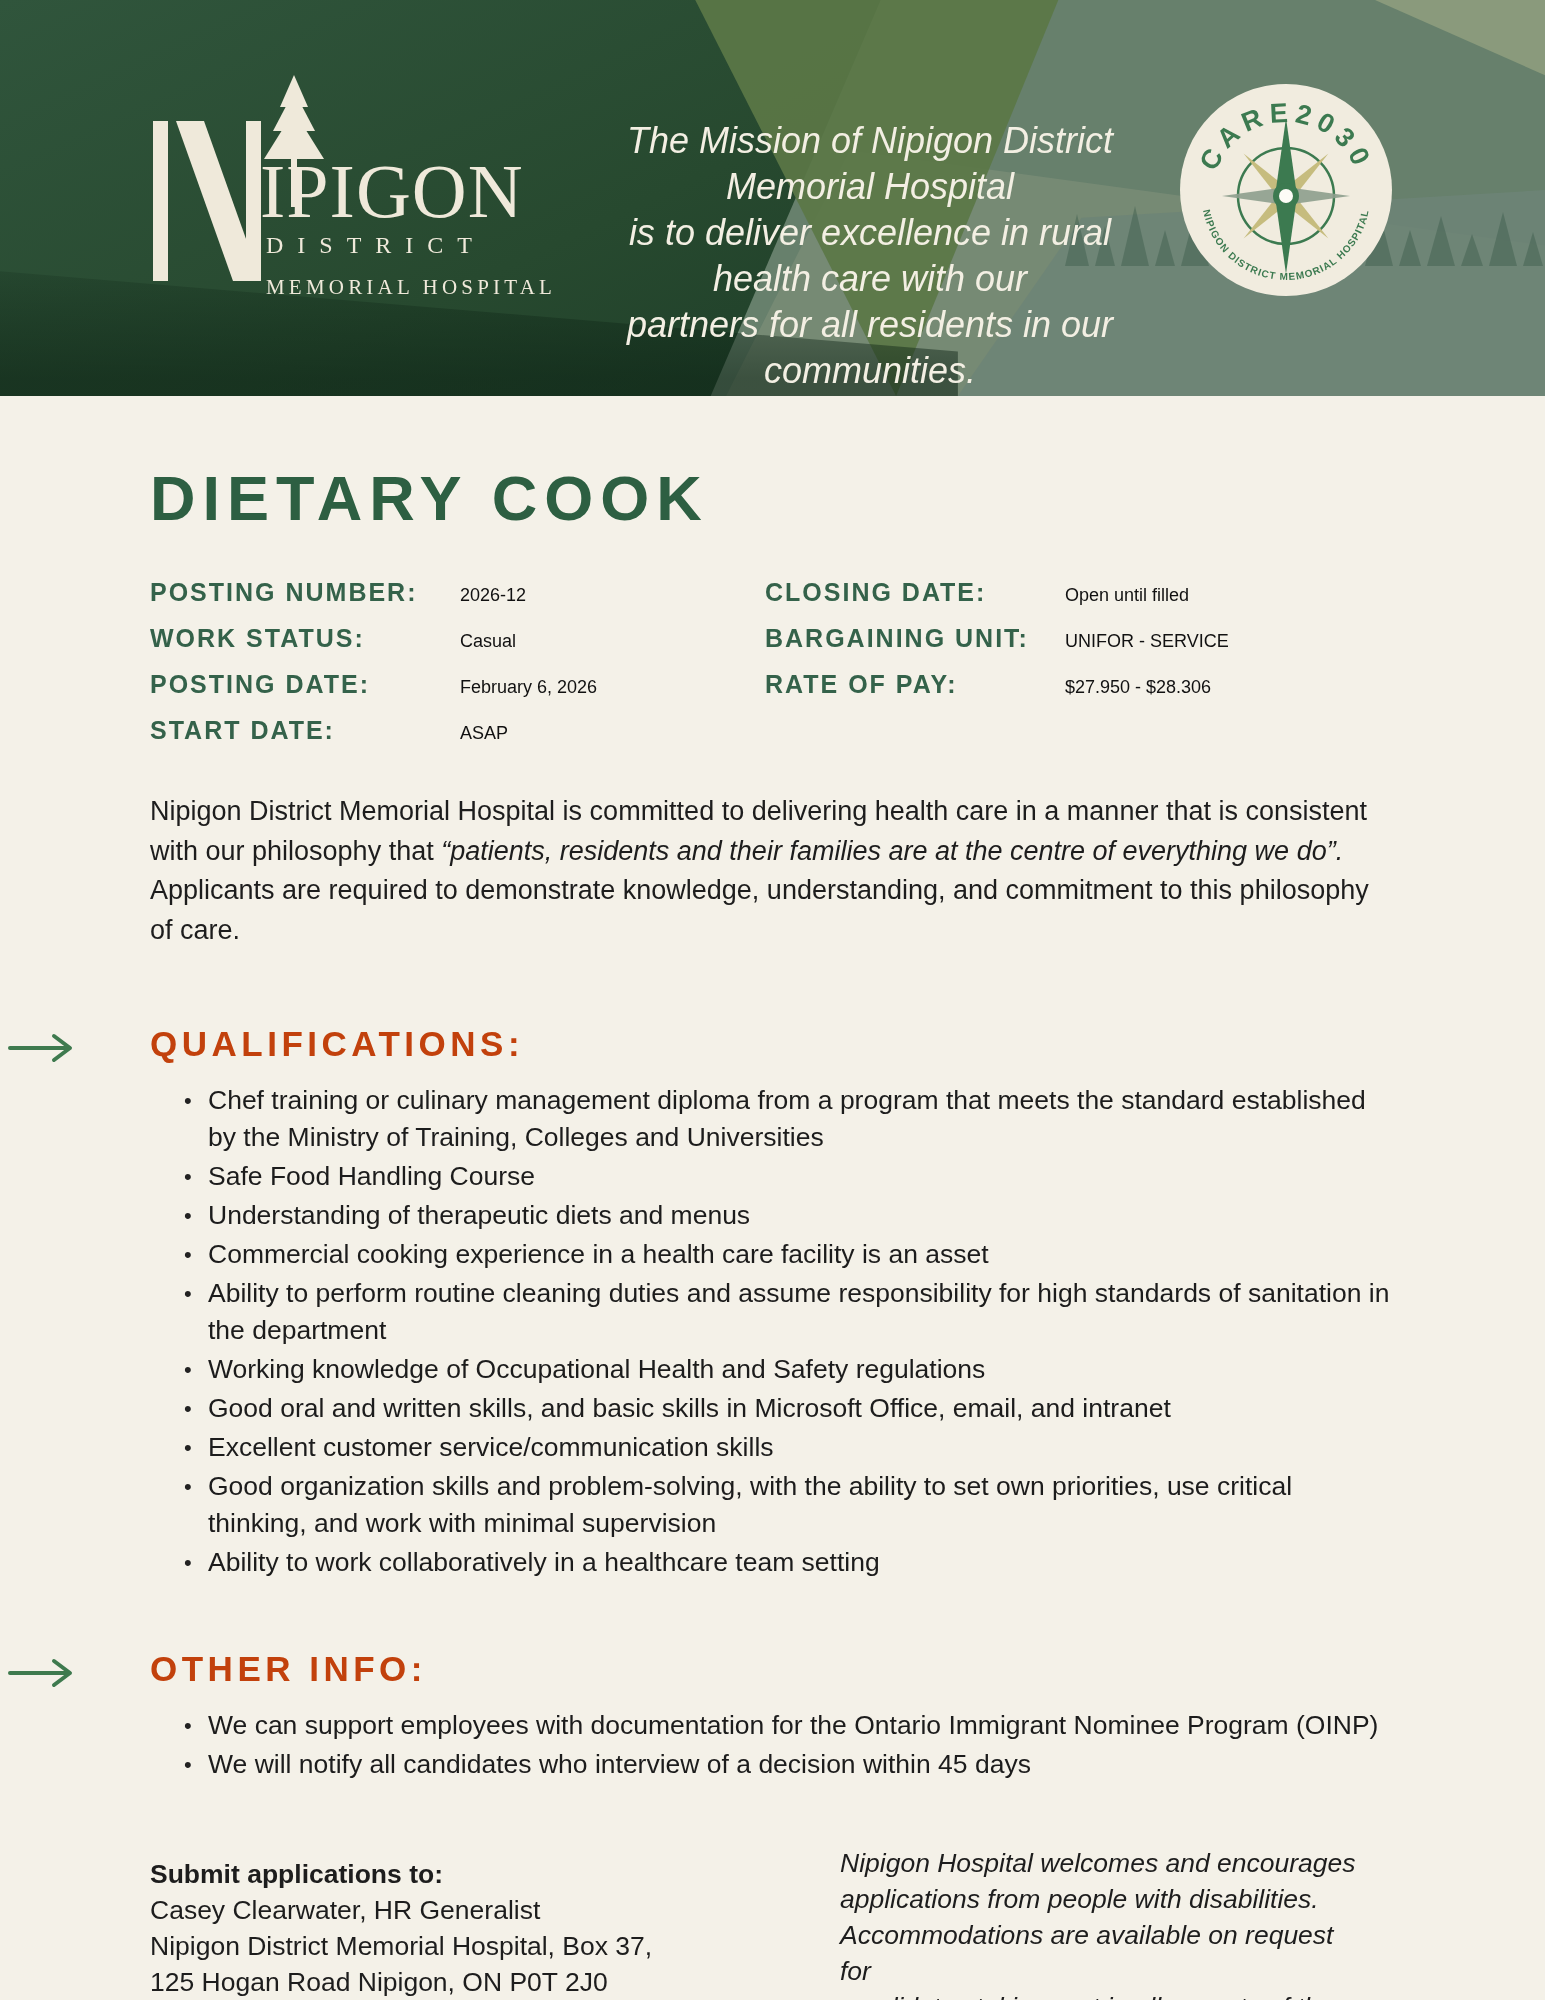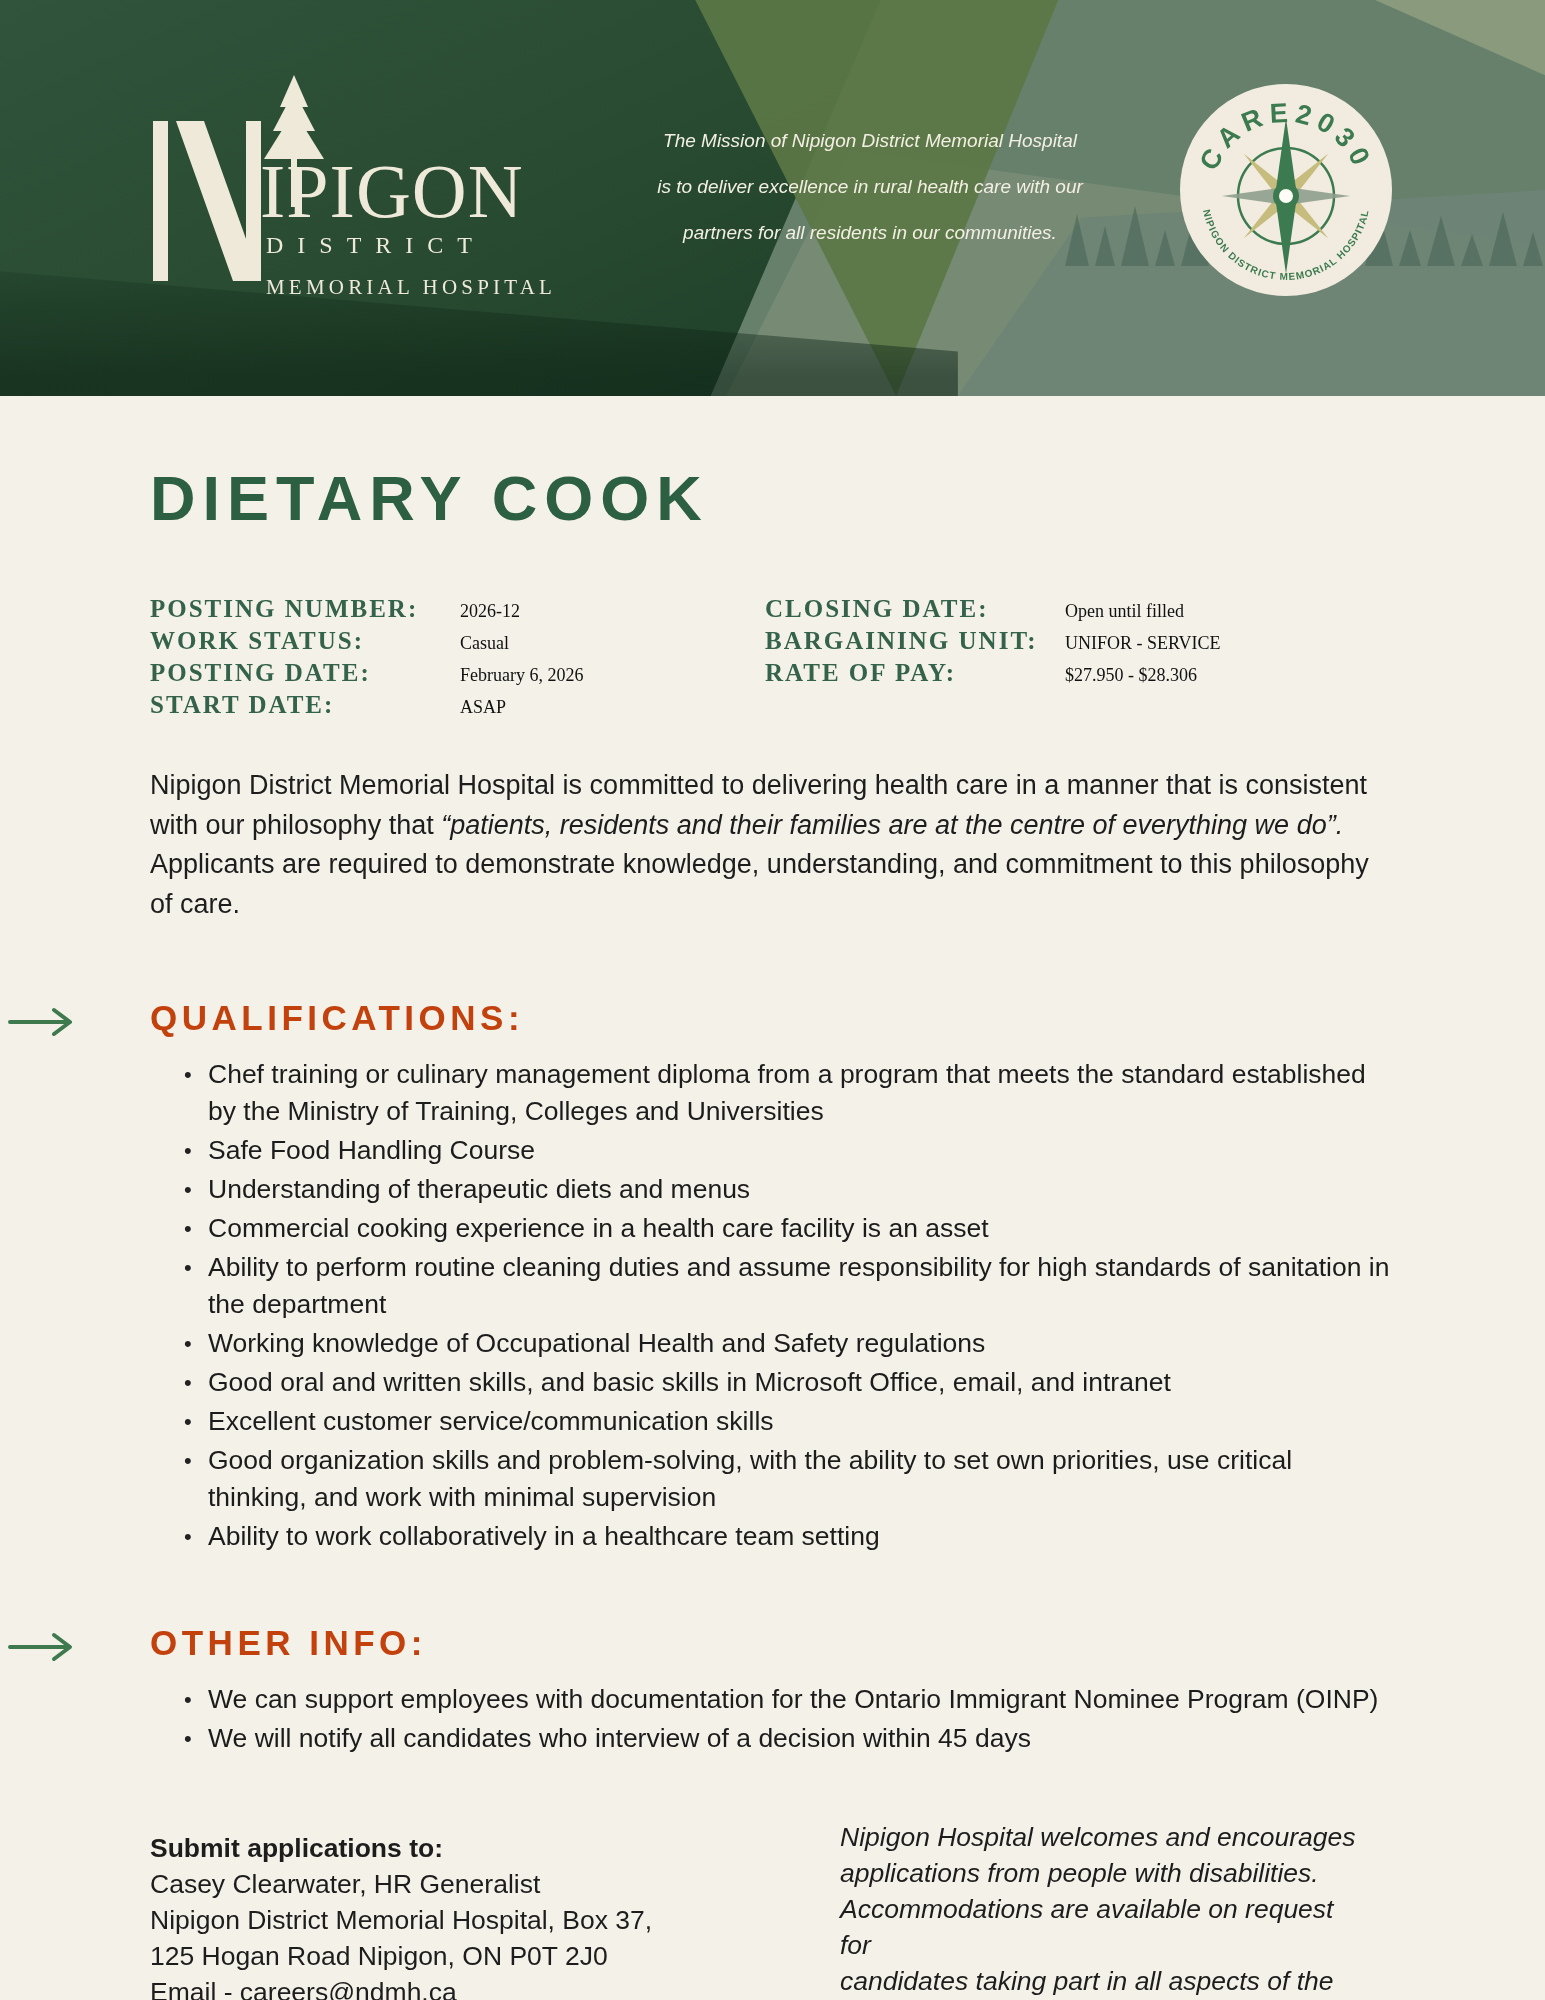--- a/index.html
+++ b/index.html
@@ -20,30 +20,30 @@
   
   .logo{position:absolute;left:148px;top:75px;width:410px;height:230px;color:#efe9da;}
   .logo-n{position:absolute;left:0;top:45px;}
   .logo-tree{position:absolute;left:116px;top:0;}
   .logo-word{position:absolute;font-family:"Liberation Serif",serif;color:#efe9da;white-space:nowrap;line-height:1;}
   .logo-name1{left:112px;top:78px;font-size:76px;letter-spacing:1px;}
   .logo-name2{left:118px;top:158px;font-size:24px;letter-spacing:14px;}
   .logo-name3{left:118px;top:202px;font-size:21px;letter-spacing:4.2px;}
 
   
-  .mission{position:absolute;left:590px;top:118px;width:560px;text-align:center;font-style:italic;font-size:19px;line-height:46px;color:#f3efe3;}
+  .mission{position:absolute;left:590px;top:118px;width:560px;text-align:center;font-style:italic;font-size:36px;line-height:46px;color:#f3efe3;}
 
   
   .badge{position:absolute;left:1180px;top:84px;width:212px;height:212px;}
 
   
   .main{padding:0 150px;}
   .job-title{margin-top:66px;font-size:63px;font-weight:bold;letter-spacing:7px;color:#2d5f42;}
 
-  .details{margin-top:60px;display:grid;grid-template-columns:310px 305px 300px 1fr;align-items:baseline;font-family:Liberation Serif, serif;}
+  .details{margin-top:44px;display:grid;grid-template-columns:310px 305px 300px 1fr;row-gap:14px;align-items:baseline;}
   .dlabel{font-size:25px;font-weight:bold;letter-spacing:2px;color:#34624a;line-height:29px;}
   .dvalue{font-size:18px;color:#111;line-height:29px;}
 
   .intro{margin-top:44px;font-size:27px;line-height:39.5px;max-width:1250px;color:#1d1d1d;}
   .intro .quote{font-style:italic;}
 
   .section{margin-top:74px;}
   .section.other{margin-top:68px;}
   .section-head{position:relative;}
   .section-arrow{position:absolute;left:-142px;top:9px;}

